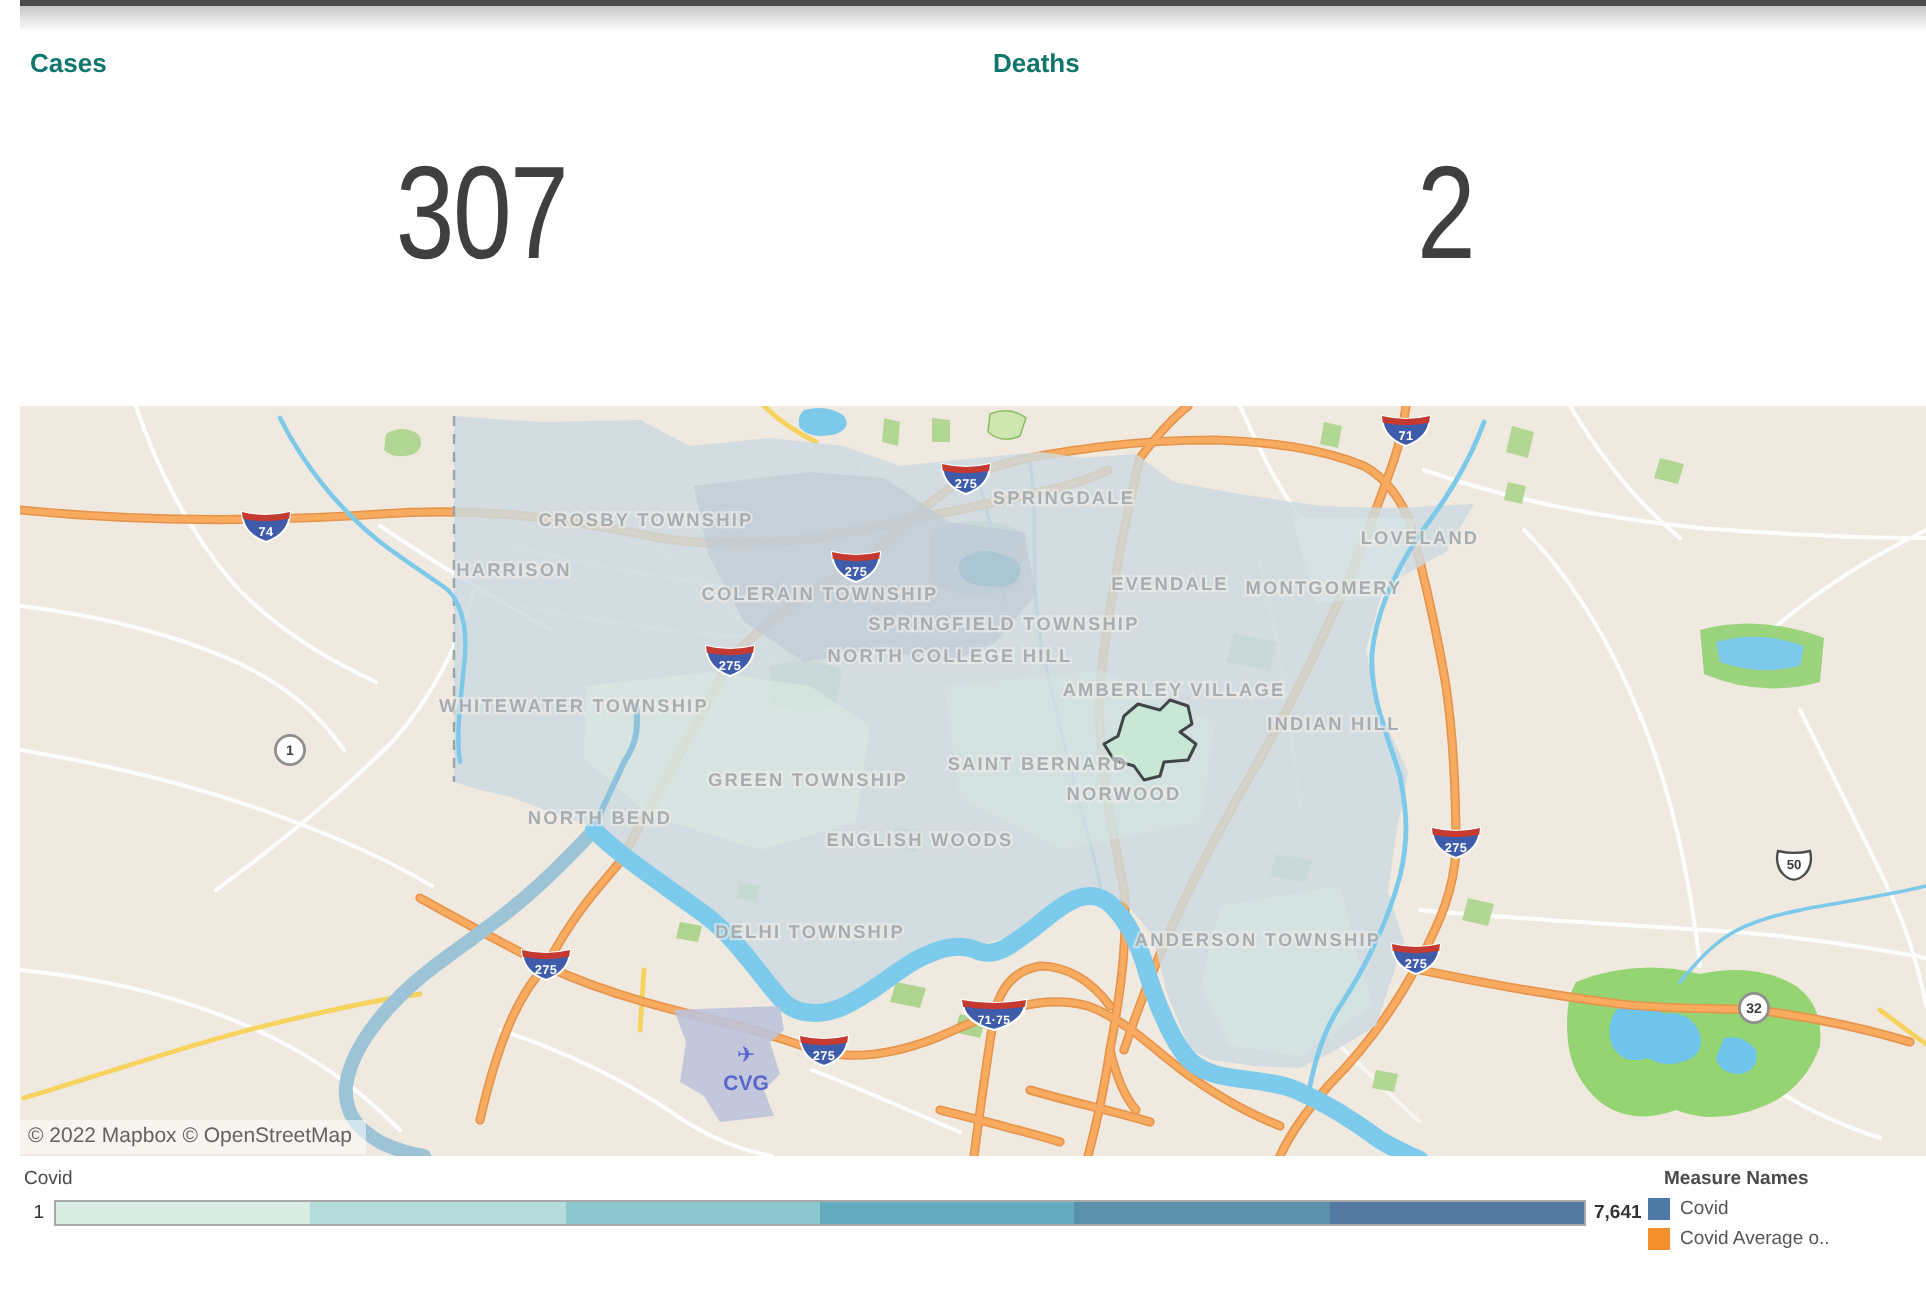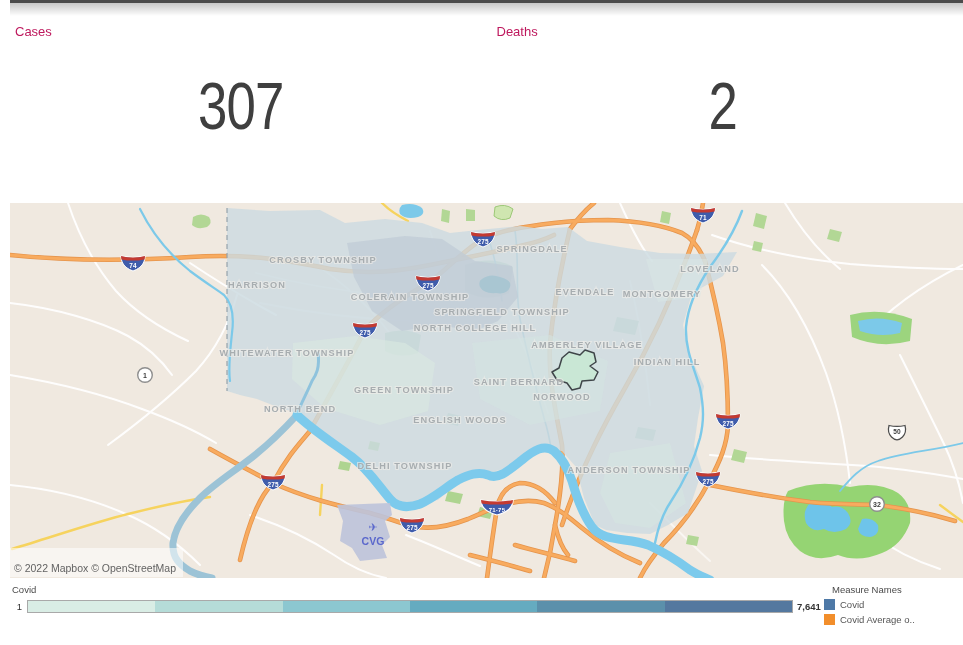--- a/index.html
+++ b/index.html
@@ -4,46 +4,46 @@
 <style>
   html,body{margin:0;padding:0;background:#ffffff;font-family:"Liberation Sans",sans-serif;}
   #stage{position:relative;width:963px;height:645px;background:#fff;overflow:hidden;}
   
   #top-line{position:absolute;left:10px;right:0;top:0;height:3px;background:#4b4b4b;}
   #top-shadow{position:absolute;left:10px;right:0;top:3px;height:13px;
     background:linear-gradient(rgba(0,0,0,.22),rgba(0,0,0,0));}
   
   #kpi-row{position:absolute;left:0;top:16px;width:963px;height:150px;display:flex;}
   .kpi-cell{flex:1;position:relative;}
-  .kpi-label{position:absolute;left:15px;top:8px;font-size:13px;color:#be185d;}
+  .kpi-label{position:absolute;left:15px;top:8px;font-size:13px;color:#0f766e;font-weight:bold;}
   .kpi-value{position:absolute;left:0;right:0;top:52px;text-align:center;
     font-size:66px;color:#3f3f3f;font-weight:400;transform:scaleX(.80);letter-spacing:-1px;}
   
   #map-title{position:absolute;left:14px;top:176px;font-size:13.5px;color:#565656;}
   
   #map{position:absolute;left:10px;top:203px;width:953px;height:375px;background:#f0e9e0;overflow:hidden;}
   #map svg{display:block;}
   .town{font-family:"Liberation Sans",sans-serif;font-size:9.2px;font-weight:bold;
     letter-spacing:1.1px;fill:#a7adb0;text-anchor:middle;
     paint-order:stroke;stroke:#f2efe9;stroke-width:2.2px;stroke-opacity:.6;}
   .shield-num-i{fill:#ffffff;text-anchor:middle;font-weight:bold;letter-spacing:.2px;
     font-family:"Liberation Sans",sans-serif;}
   .shield-num{fill:#3d3d3d;text-anchor:middle;font-weight:bold;font-family:"Liberation Sans",sans-serif;}
-  #attribution{position:absolute;left:0;bottom:1px;padding:14px 7px 3px 4px;
+  #attribution{position:absolute;left:0;bottom:1px;padding:2px 7px 3px 4px;
     background:rgba(255,255,255,.55);font-size:10.5px;color:#636363;}
   
   #covid-legend-title{position:absolute;left:12px;top:584px;font-size:9.5px;color:#4a4a4a;}
   #covid-min{position:absolute;left:6px;top:601px;width:16px;text-align:right;font-size:9.5px;color:#333;}
   #gradient-bar{position:absolute;left:27px;top:600px;width:766px;height:13px;display:flex;
     border:1px solid #a9a9a9;box-sizing:border-box;box-shadow:inset 0 1px 0 rgba(0,0,0,.08);}
   #gradient-bar .seg{flex:1;height:100%;}
   #covid-max{position:absolute;left:797px;top:601px;font-size:9.5px;color:#333;font-weight:bold;}
   
   #measure-legend{position:absolute;left:824px;top:584px;}
-  #measure-title{margin-left:8px;font-size:9.5px;color:#4a4a4a;}
+  #measure-title{margin-left:8px;font-size:9.5px;color:#4a4a4a;font-weight:bold;}
   .measure-item{display:flex;align-items:center;margin-top:4px;}
   .measure-swatch{width:11px;height:11px;margin-right:5px;flex:none;}
   .measure-label{font-size:9.5px;color:#555;white-space:nowrap;}
 </style>
 </head>
 <body>
 
 <div id="stage">
   <div id="top-line"></div>
   <div id="top-shadow"></div>

